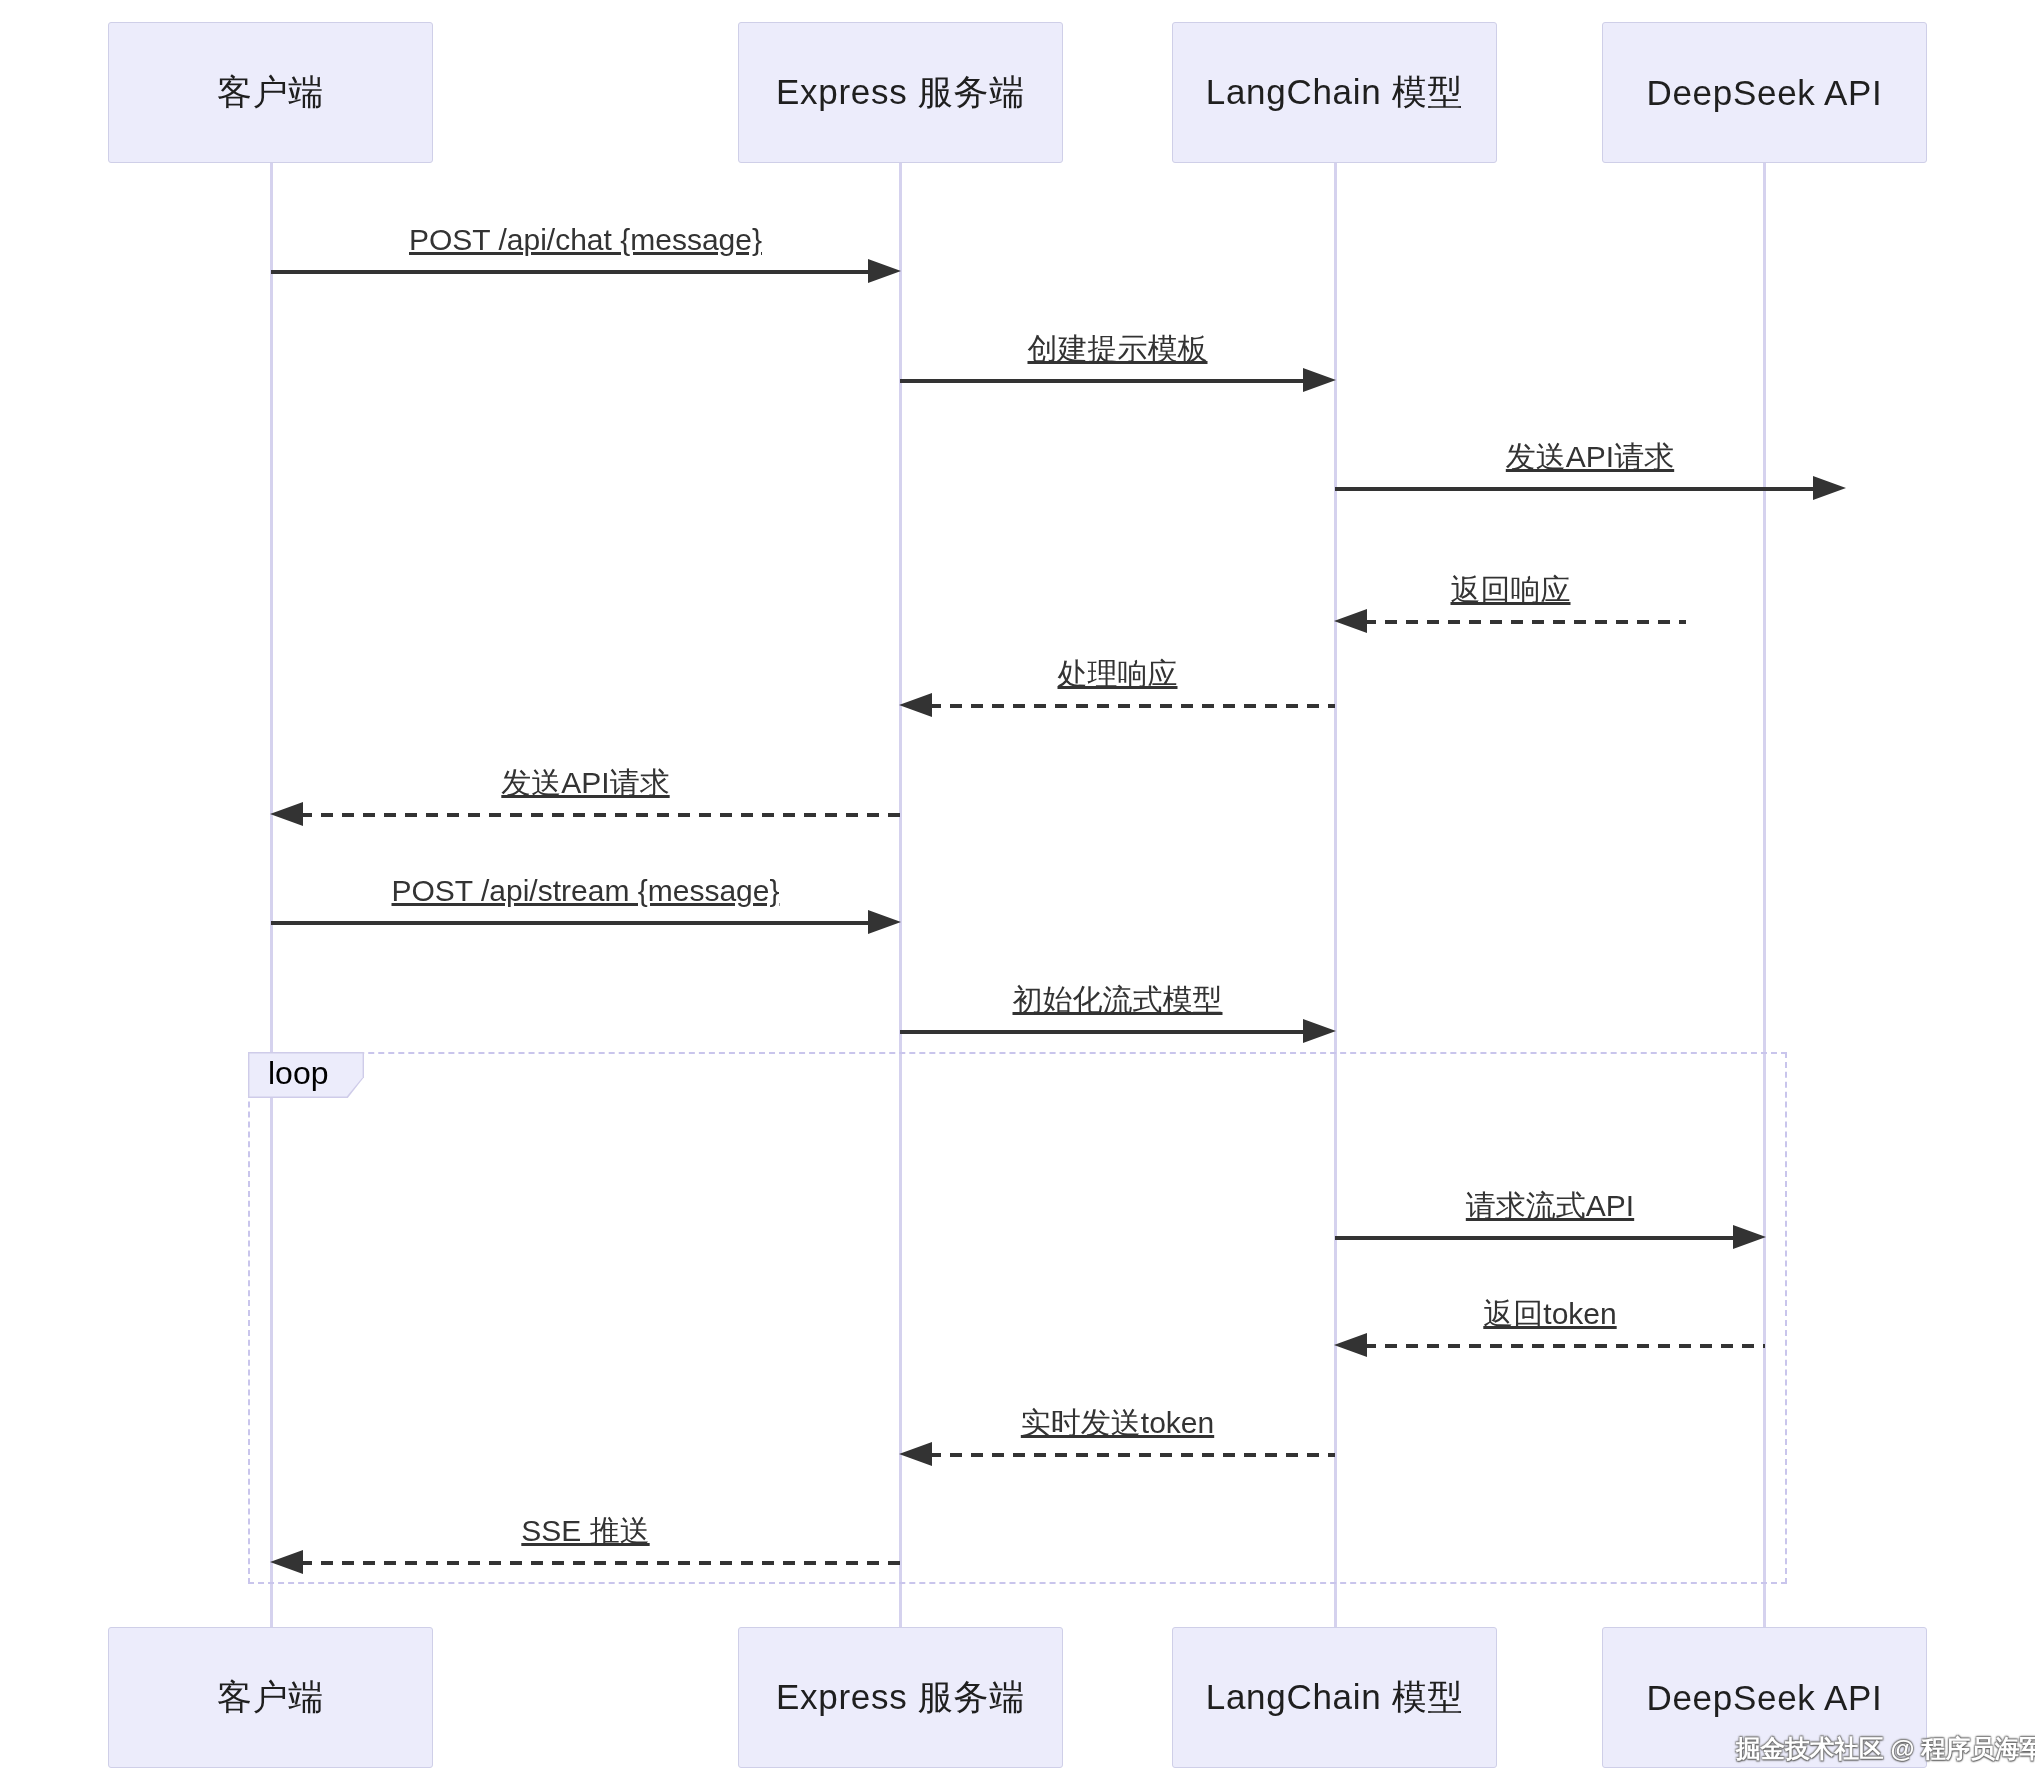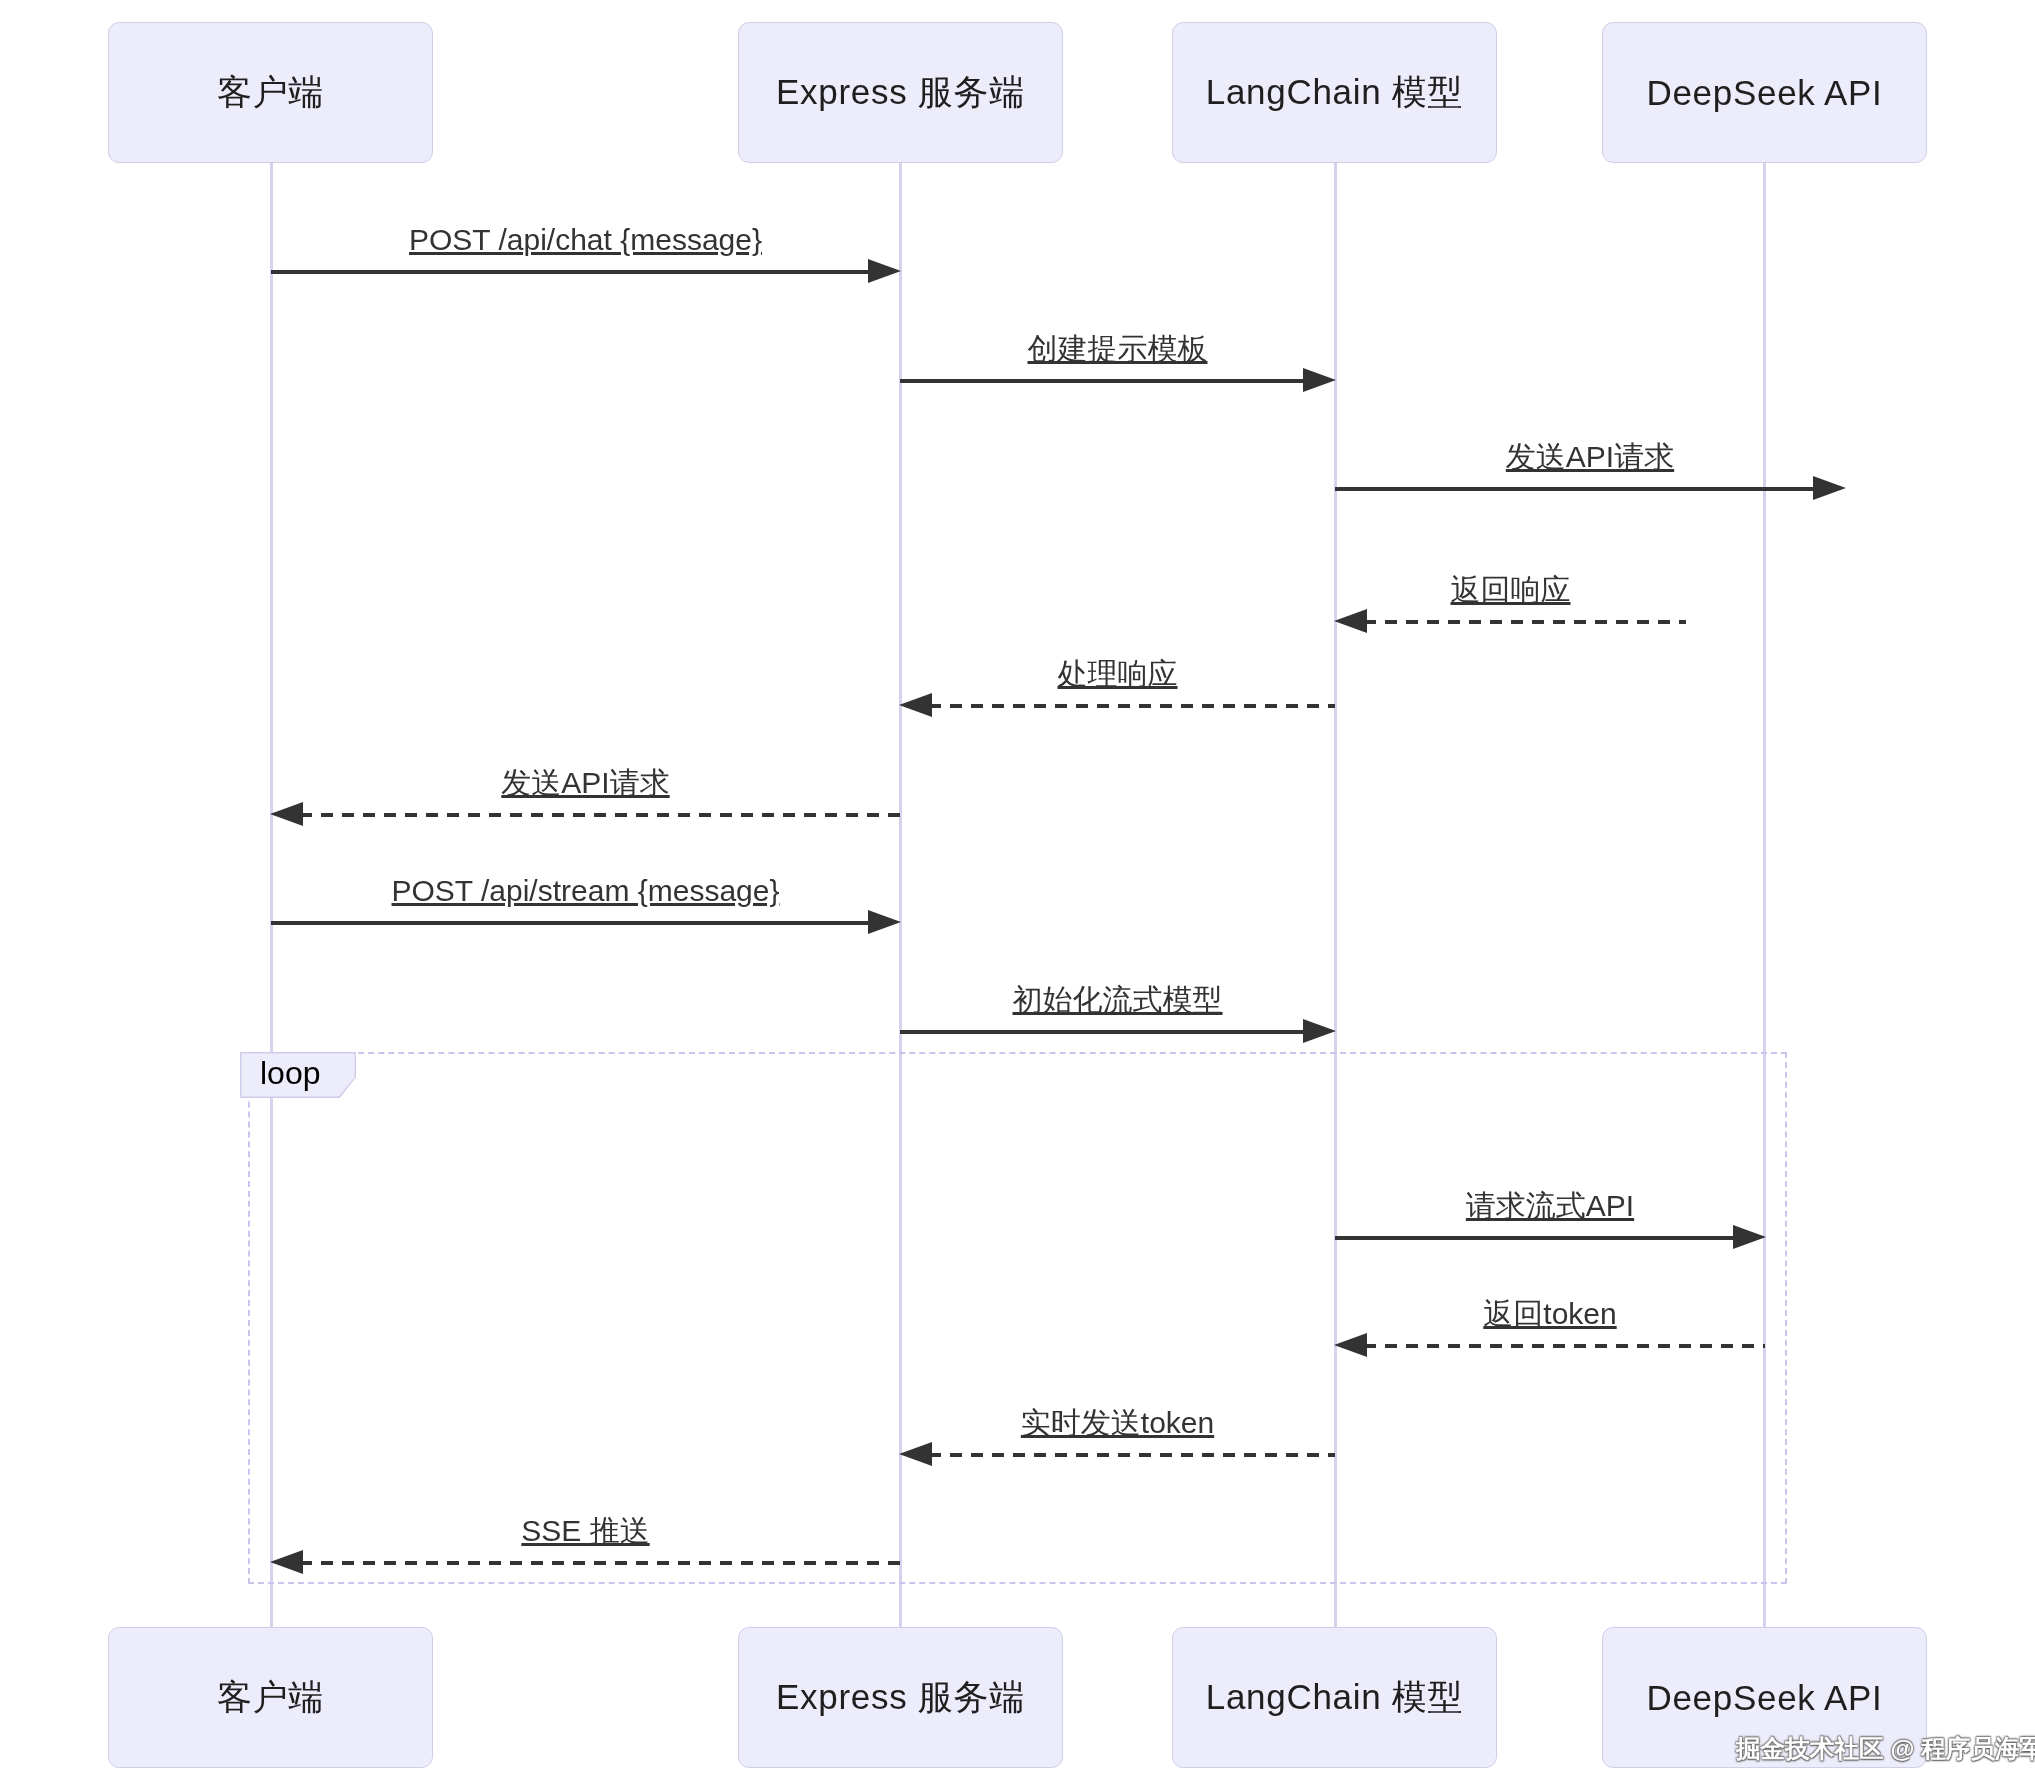--- a/index.html
+++ b/index.html
@@ -11,21 +11,21 @@
     overflow:hidden;
   }
   
   .lifeline{
     position:absolute;top:163px;height:1465px;width:2.9px;
     background:#d5d2ee;
   }
   
   .actor{
     position:absolute;width:325px;height:141px;
-    background:#ececfb;border:1.4px solid #cfcfe8;border-radius:11px;
+    background:#ececfb;border:1.4px solid #cfcfe8;border-radius:3px;
     display:flex;align-items:center;justify-content:center;
     box-sizing:border-box;
   }
   .actor span{
     font-size:35px;color:#1f1f1f;letter-spacing:0.7px;white-space:nowrap;
   }
   
   .msg{position:absolute;height:58px;}
   .msg-label{
     position:absolute;left:0;right:0;top:0;height:41px;line-height:41px;
@@ -41,21 +41,21 @@
     border-top:12.3px solid transparent;border-bottom:12.3px solid transparent;
   }
   .head.right{right:-1.4px;border-left:33px solid #333333;}
   .head.left{left:-1.4px;border-right:33px solid #333333;}
   
   .loop-frame{
     position:absolute;left:248px;top:1052px;width:1539px;height:532px;
     border:2.9px dashed #c9c5ec;box-sizing:border-box;
   }
   .loop-tab-border{
-    position:absolute;left:240px;top:1052px;width:116px;height:46px;
+    position:absolute;left:248px;top:1052px;width:116px;height:46px;
     background:#cfcce9;
     clip-path:polygon(0 0,100% 0,100% 55%,86% 100%,0 100%);
     text-decoration:underline;
   }
   .loop-tab-fill{
     position:absolute;left:1.4px;top:1.4px;right:1.4px;bottom:1.4px;
     background:#ececfb;
     clip-path:polygon(0 0,100% 0,100% 55%,86% 100%,0 100%);
   }
   .loop-tab-text{

